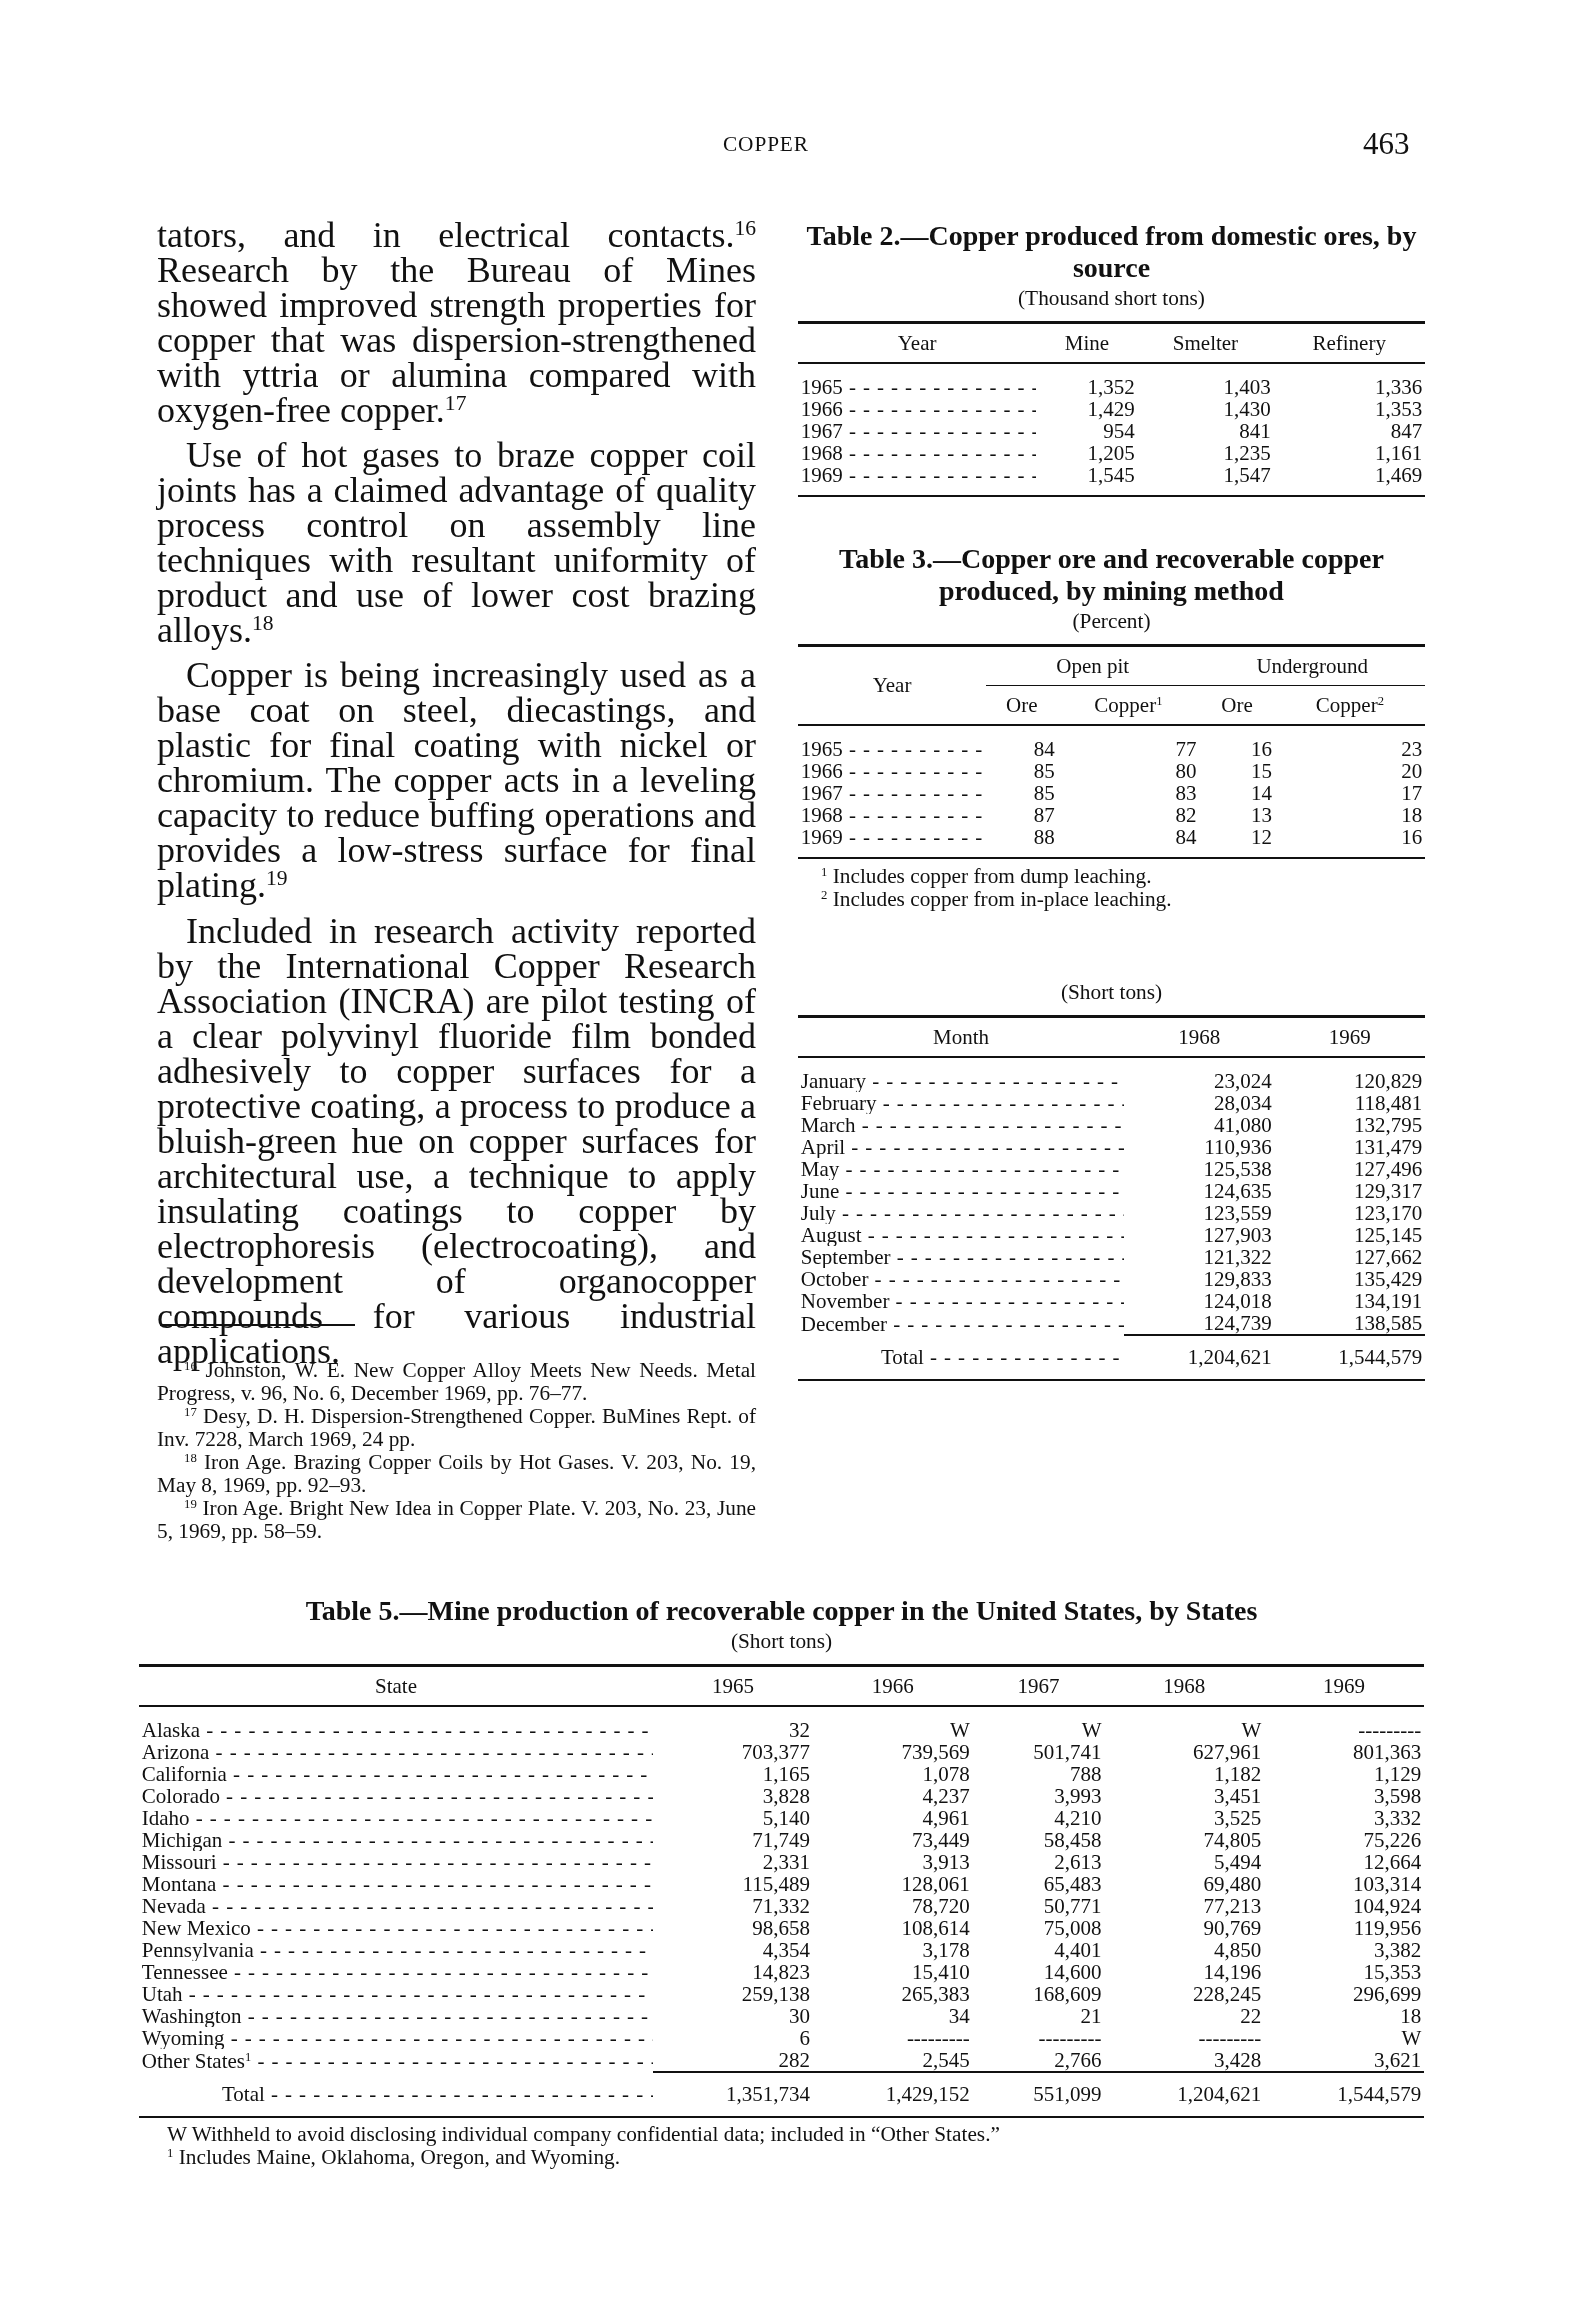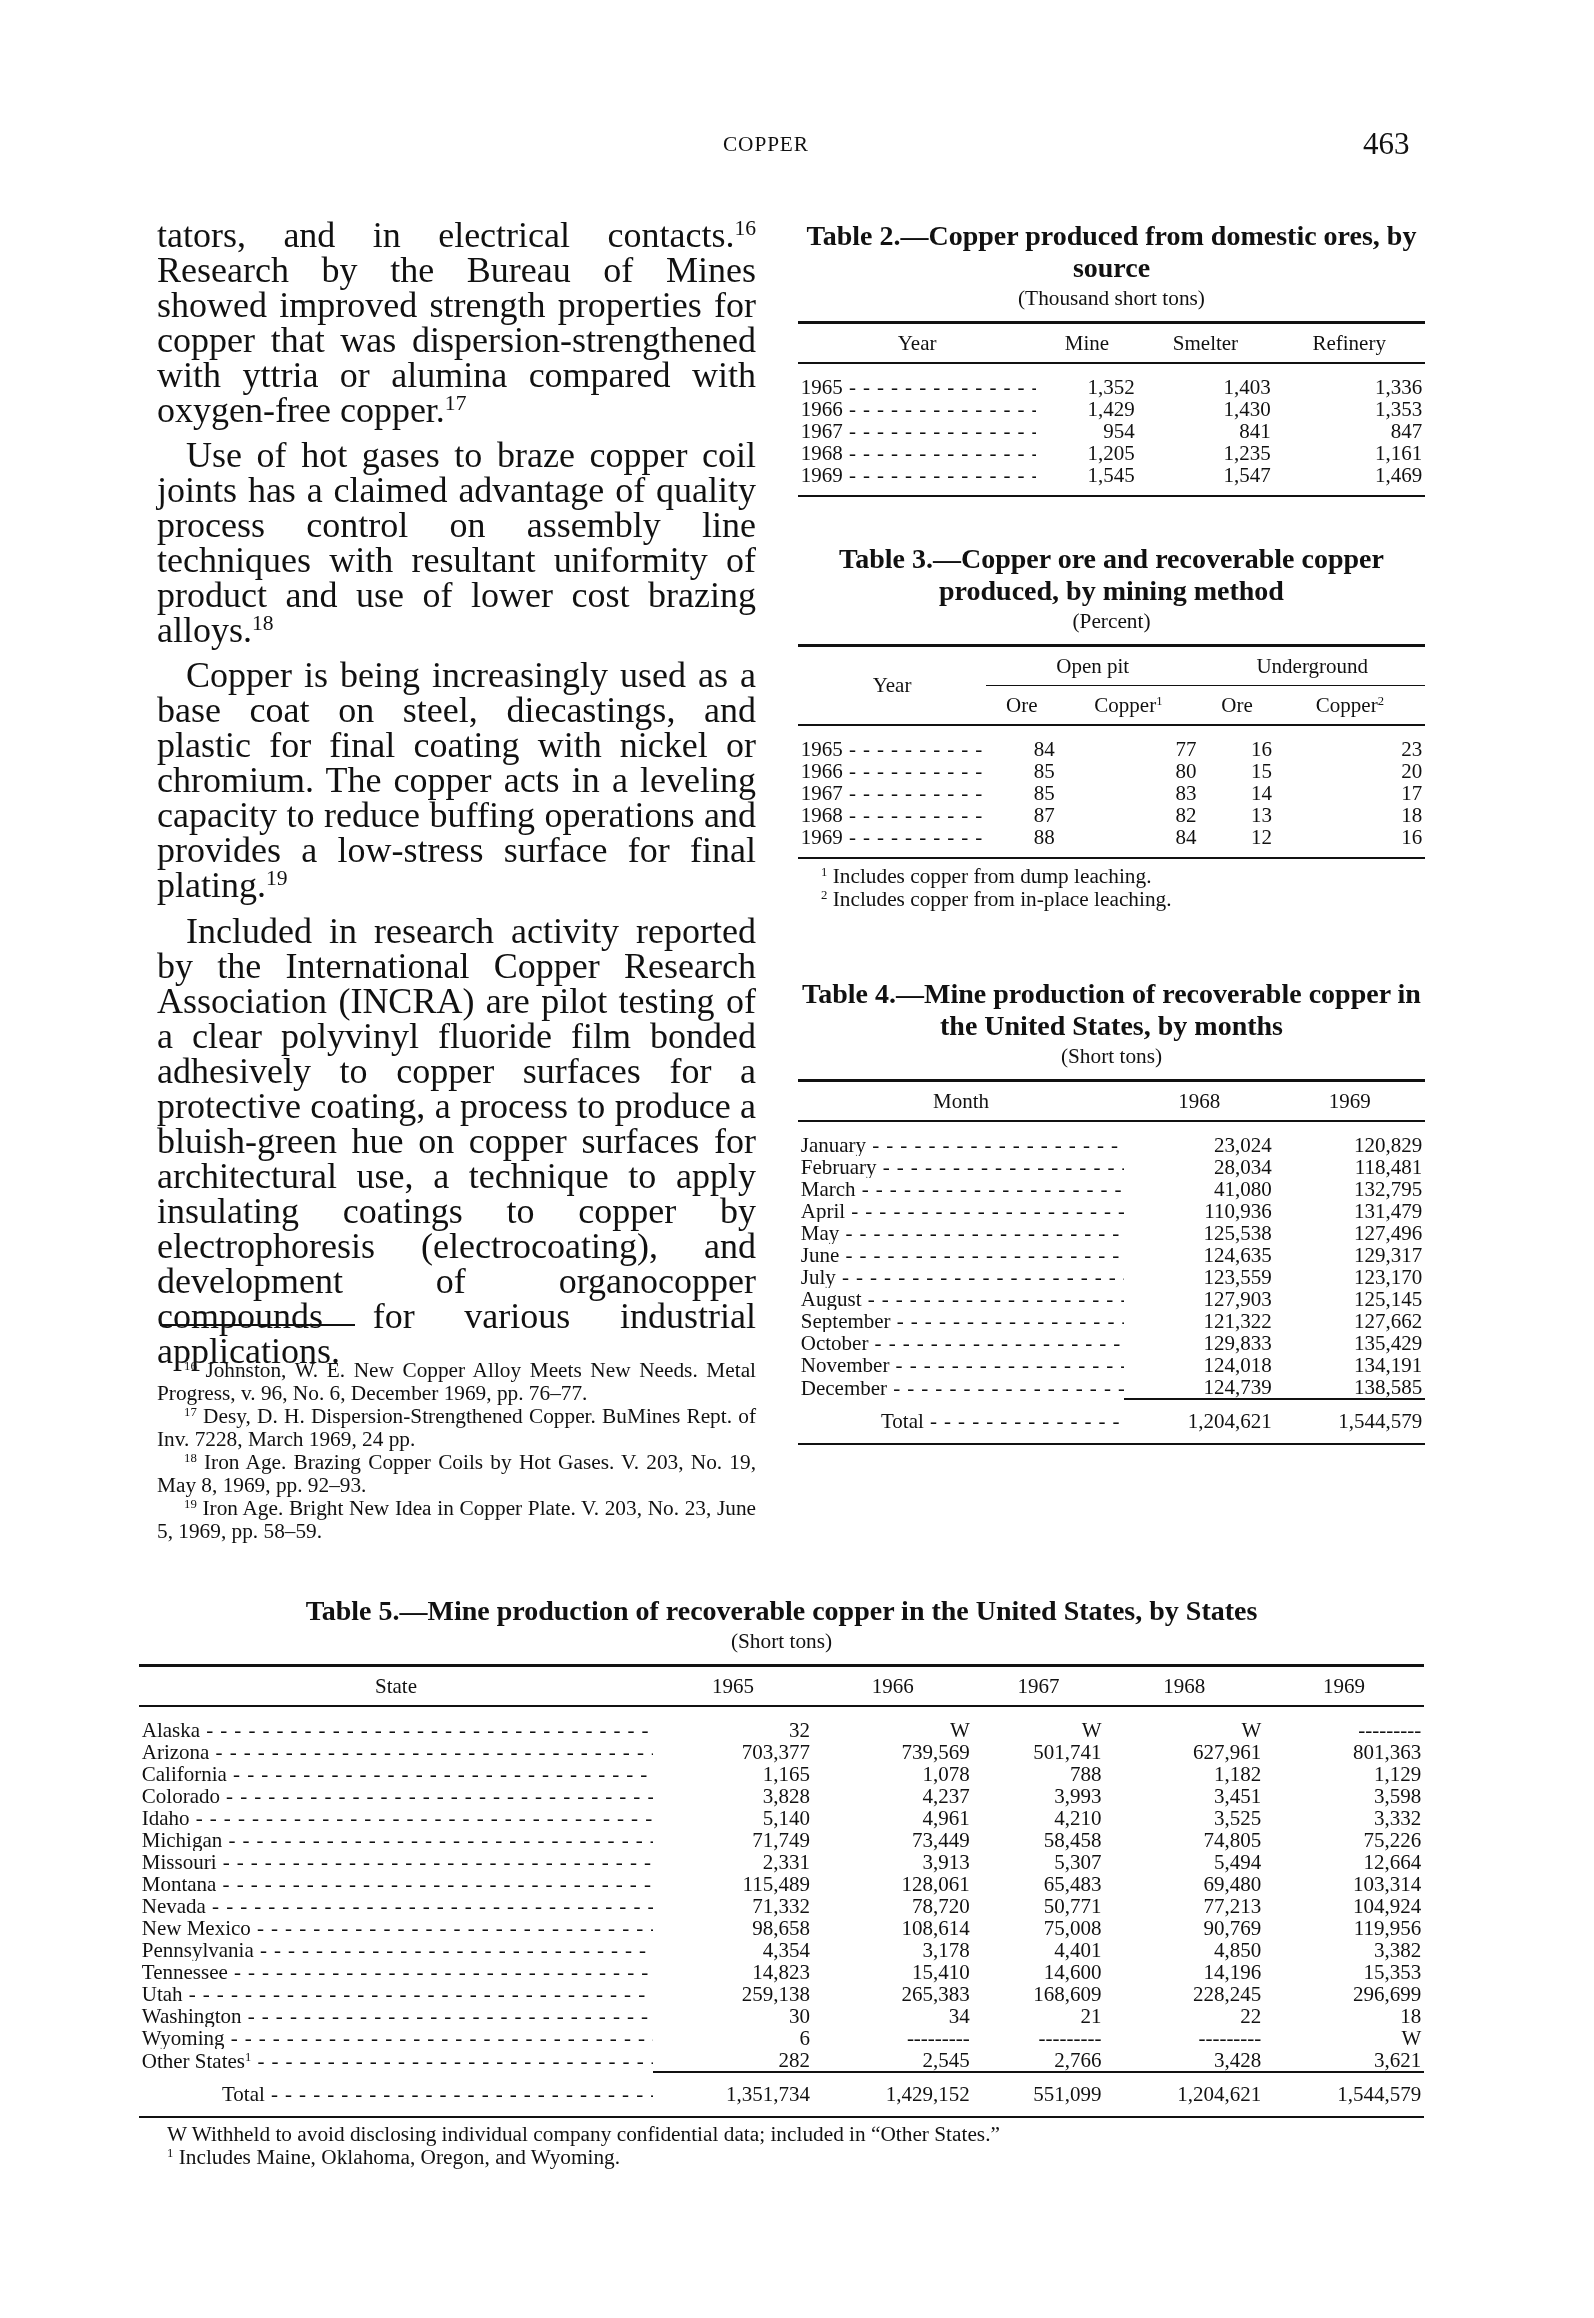--- a/index.html
+++ b/index.html
@@ -161,21 +161,20 @@
           <td class="num">12</td>
           <td class="num">16</td>
         </tr>
     </tbody>
   </table>
   <div class="tnote" style="margin-top:6.5px;padding-left:23px;"><sup>1</sup> <span>Includes copper from dump leaching.</span></div>
   <div class="tnote" style="padding-left:23px;"><sup>2</sup> <span>Includes copper from in-place leaching.</span></div>
 </div>
 
 <div class="abs" id="t4">
-  <div class="tcap">Table 4.—Mine production of recoverable copper in the United States, by months</div>
   <div class="tunit">(Short tons)</div>
   <table>
     <thead>
       <tr class="rule-top rule-hd">
         <th style="width:52%">Month</th>
         <th>1968</th>
         <th>1969</th>
       </tr>
     </thead>
     <tbody id="t4body">
@@ -308,21 +307,21 @@
           <td class="num">71,749</td>
           <td class="num">73,449</td>
           <td class="num">58,458</td>
           <td class="num">74,805</td>
           <td class="num">75,226</td>
         </tr>
         <tr>
           <td class="stub"><span class="lab">Missouri</span></td>
           <td class="num">2,331</td>
           <td class="num">3,913</td>
-          <td class="num">5,307</td>
+          <td class="num">2,613</td>
           <td class="num">5,494</td>
           <td class="num">12,664</td>
         </tr>
         <tr>
           <td class="stub"><span class="lab">Montana</span></td>
           <td class="num">115,489</td>
           <td class="num">128,061</td>
           <td class="num">65,483</td>
           <td class="num">69,480</td>
           <td class="num">103,314</td>

